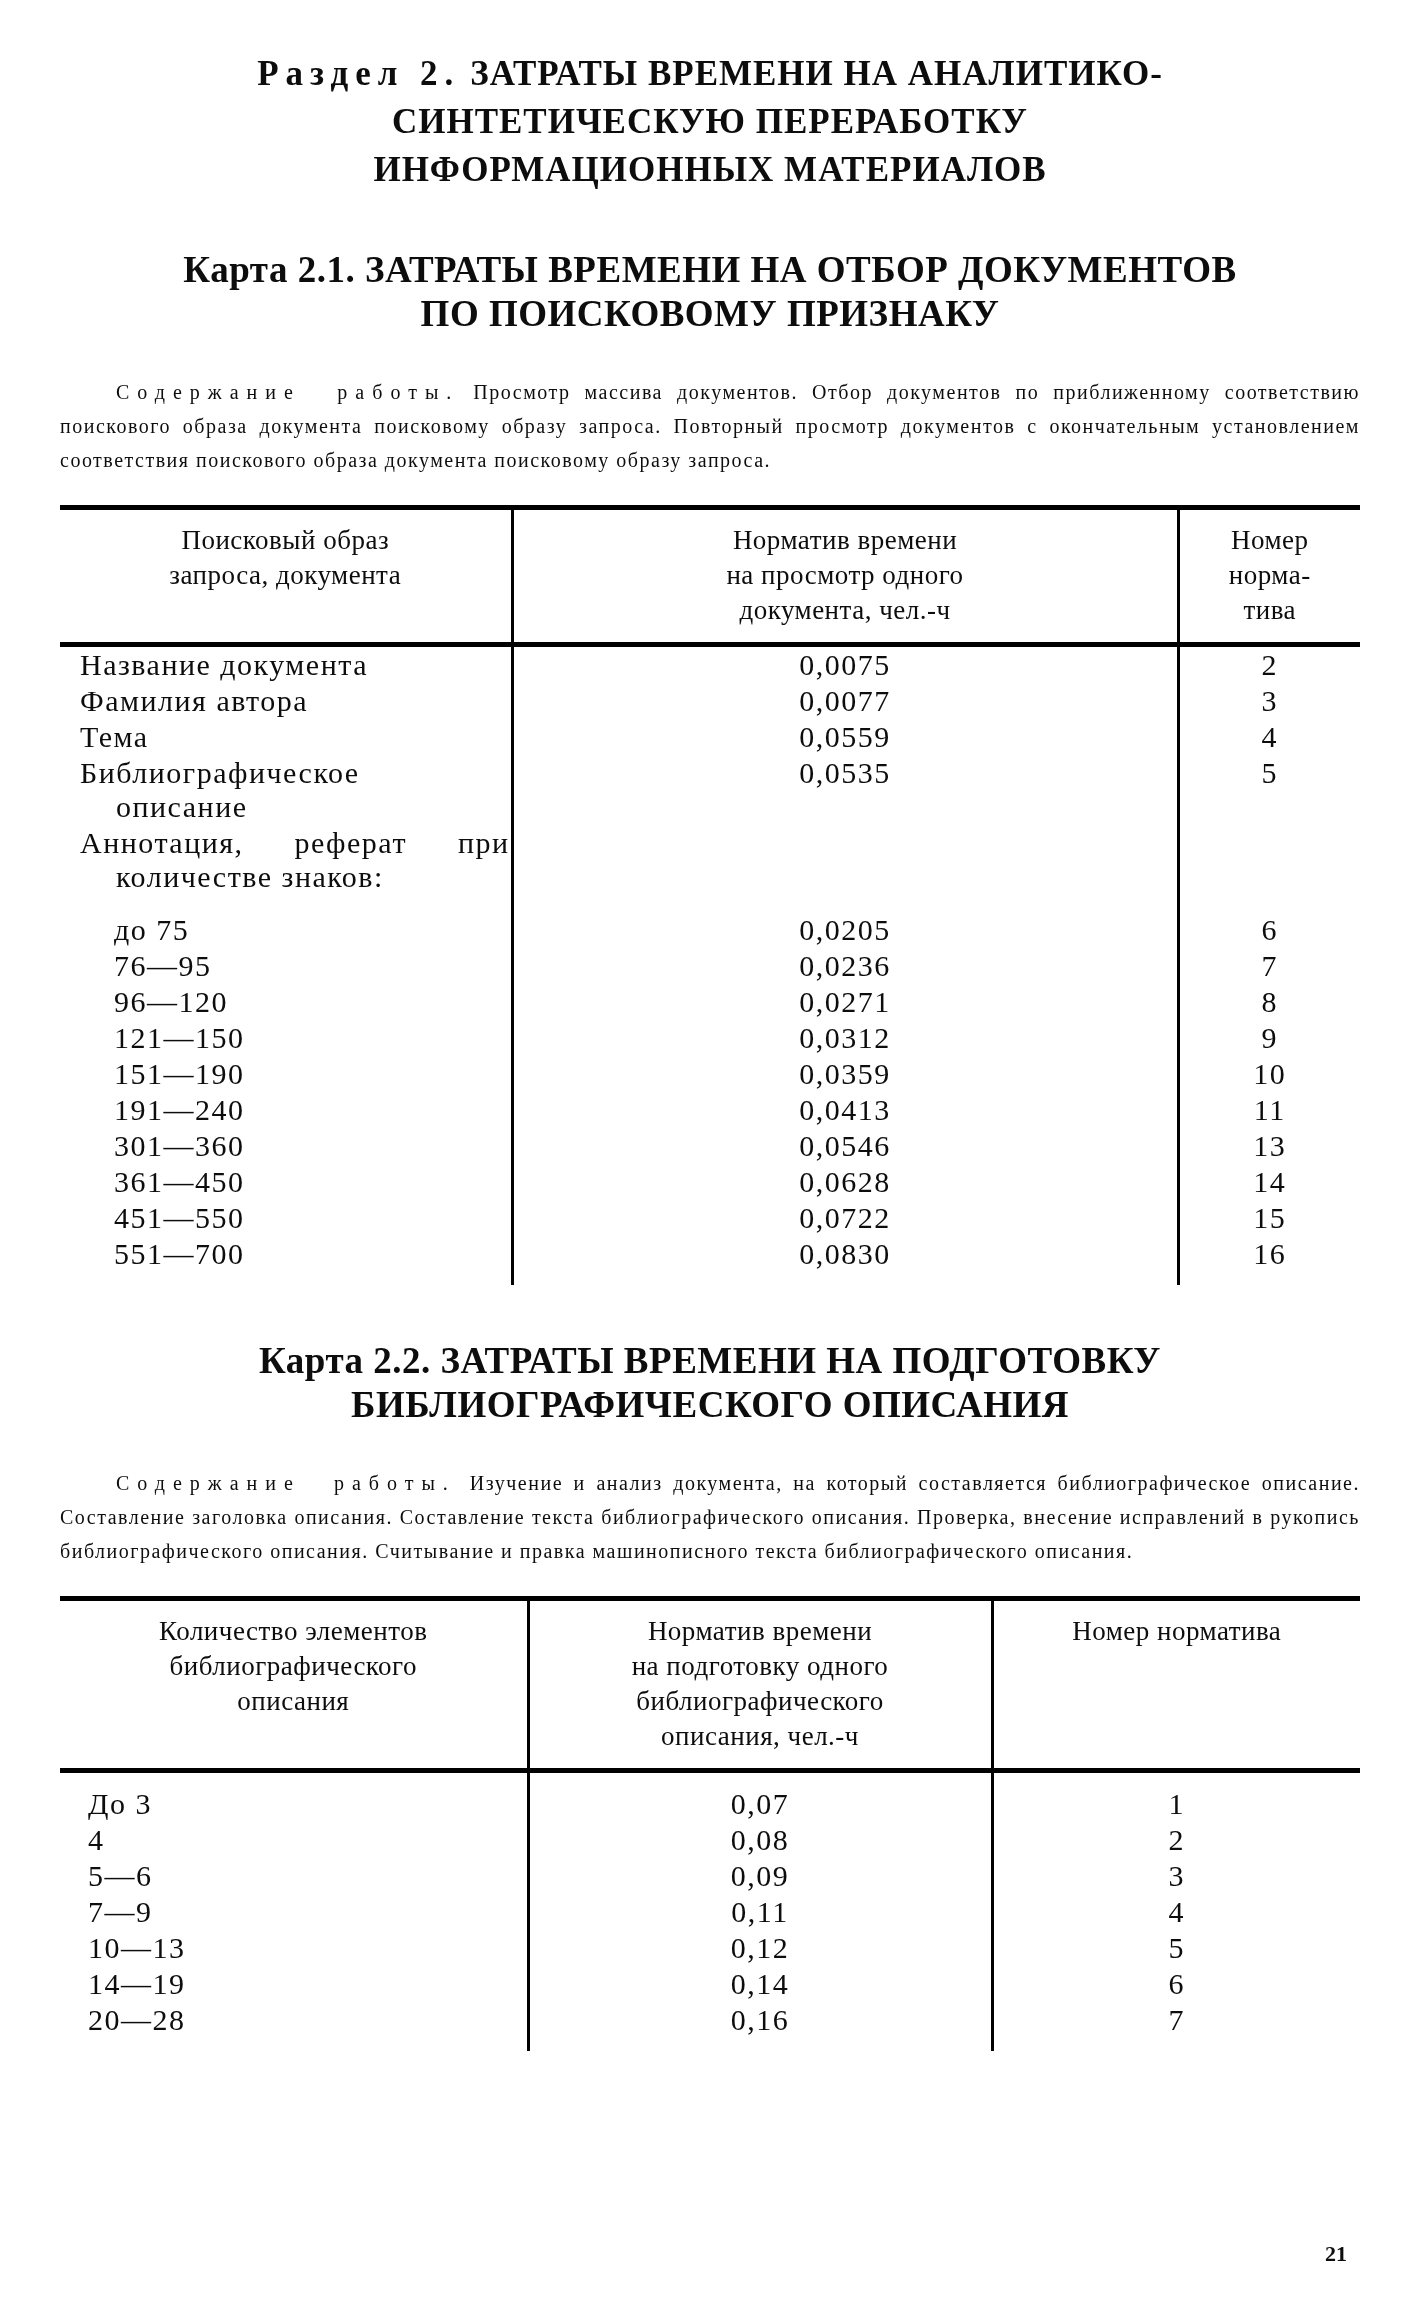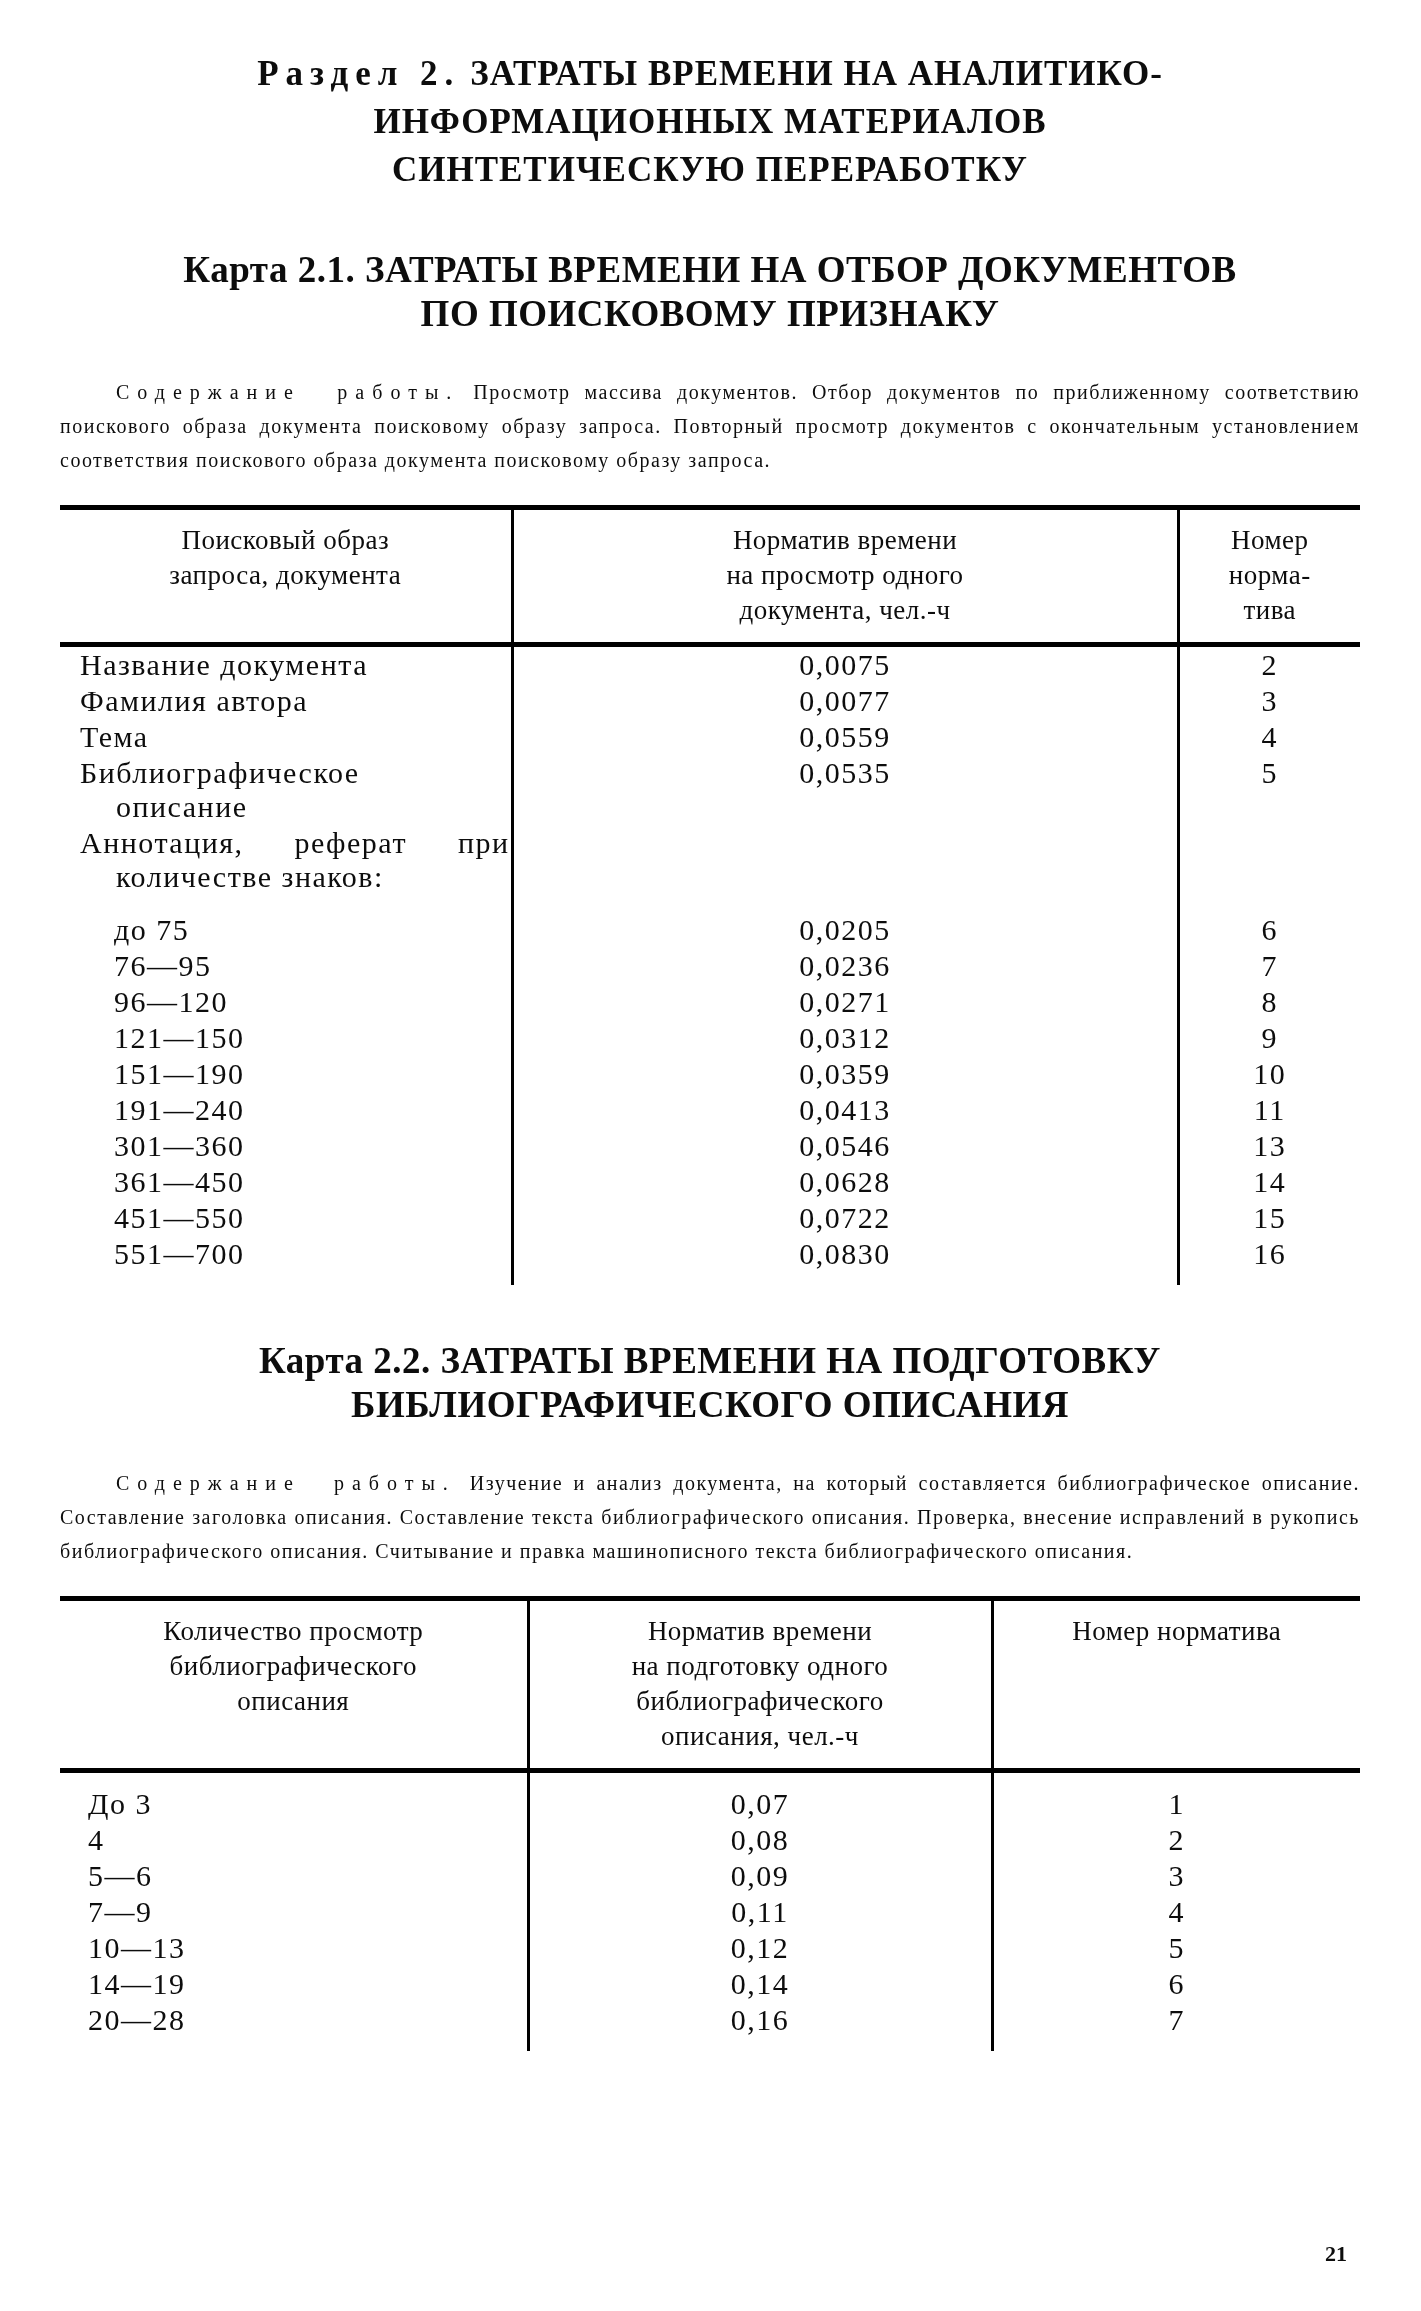--- a/index.html
+++ b/index.html
@@ -99,22 +99,22 @@
   }
 </style>
 </head>
 <body>
 
 <div class="page">
   <div class="content">
 
     <h1 class="section-title">
       <span class="line"><span class="spaced-label">Раздел 2.</span><span>ЗАТРАТЫ ВРЕМЕНИ НА АНАЛИТИКО-</span></span>
+      <span class="line">СИНТЕТИЧЕСКУЮ ПЕРЕРАБОТКУ</span>
       <span class="line">ИНФОРМАЦИОННЫХ МАТЕРИАЛОВ</span>
-      <span class="line">СИНТЕТИЧЕСКУЮ ПЕРЕРАБОТКУ</span>
     </h1>
 
     <h2 class="card-heading">
       <span class="line">Карта 2.1. ЗАТРАТЫ ВРЕМЕНИ НА ОТБОР ДОКУМЕНТОВ</span>
       <span class="line">ПО ПОИСКОВОМУ ПРИЗНАКУ</span>
     </h2>
 
     <p class="work-para"><span class="lead-in">Содержание работы.</span><span>Просмотр массива документов. Отбор документов по приближенному соответствию поискового образа документа поисковому образу запроса. Повторный просмотр документов с окончательным установлением соответствия поискового образа документа поисковому образу запроса.</span></p>
 
     <table class="norm-table t1">
@@ -259,21 +259,21 @@
 
     <table class="norm-table t2">
       <colgroup>
           <col style="width:468px">
           <col style="width:464px">
           <col style="width:368px">
         </colgroup>
       <thead>
         <tr>
           <td class="h c1">
-            <span class="hl">Количество просмотр</span>
+            <span class="hl">Количество элементов</span>
             <span class="hl">библиографического</span>
             <span class="hl">описания</span>
           </td>
           <td class="h c2">
             <span class="hl">Норматив времени</span>
             <span class="hl">на подготовку одного</span>
             <span class="hl">библиографического</span>
             <span class="hl">описания, чел.-ч</span>
           </td>
           <td class="h c3">

